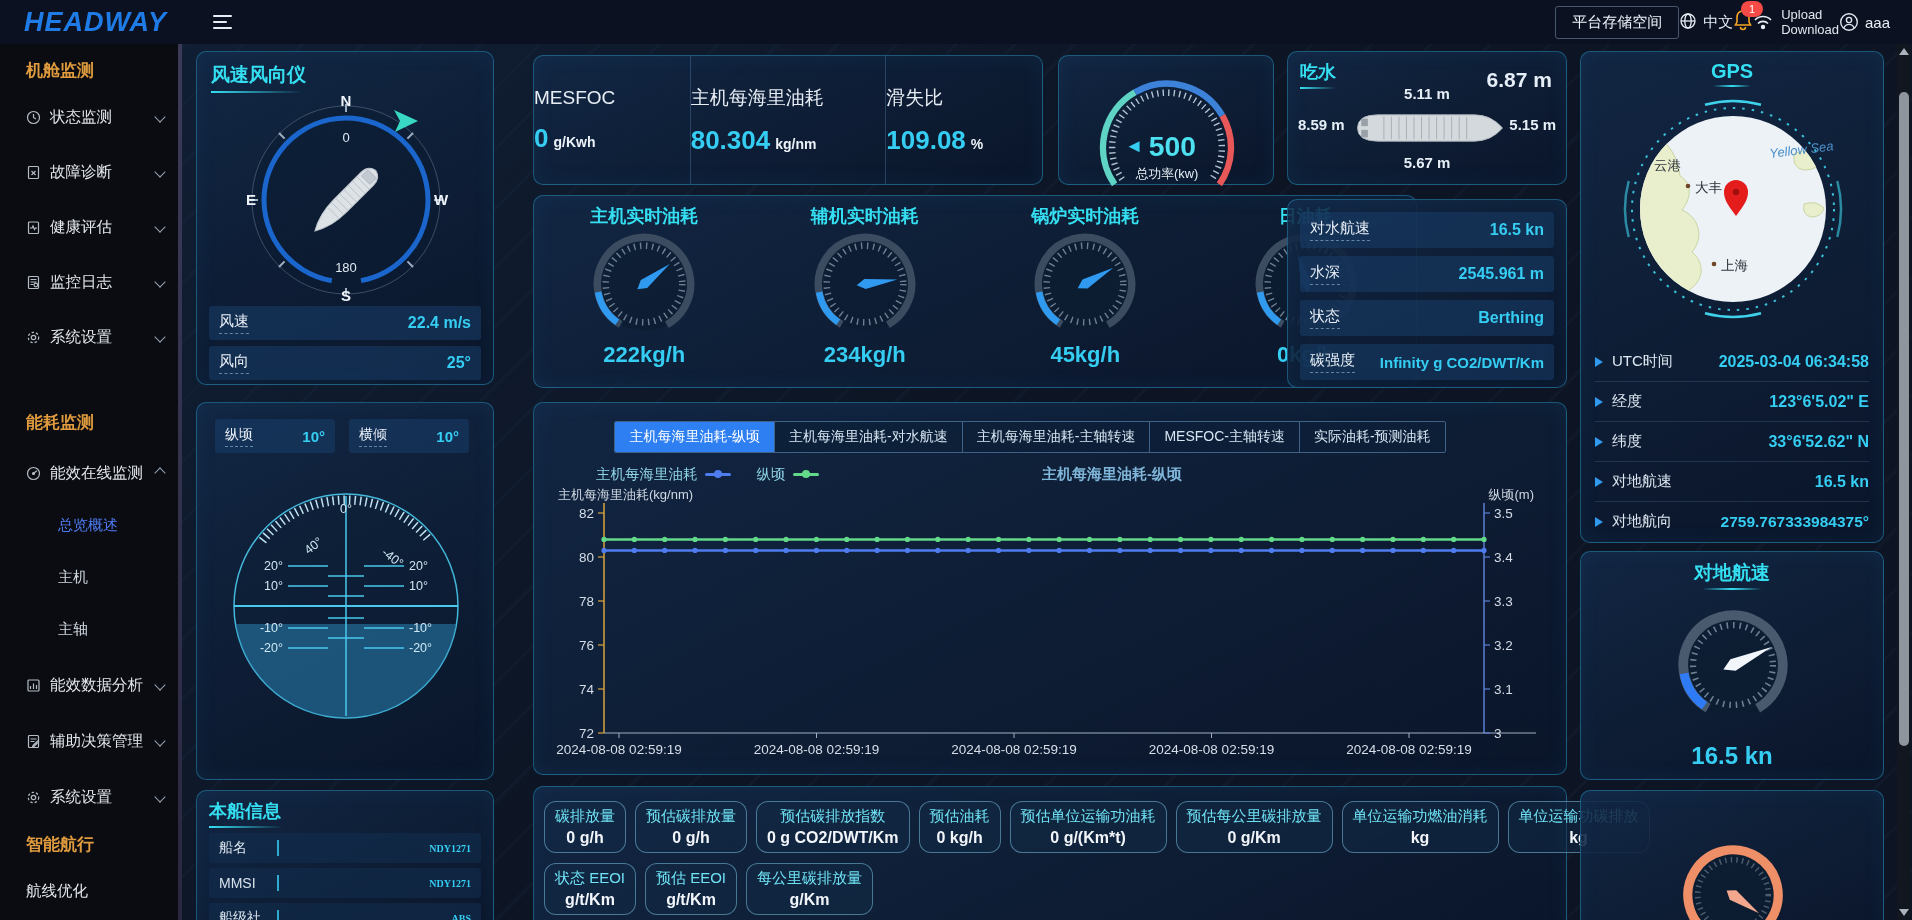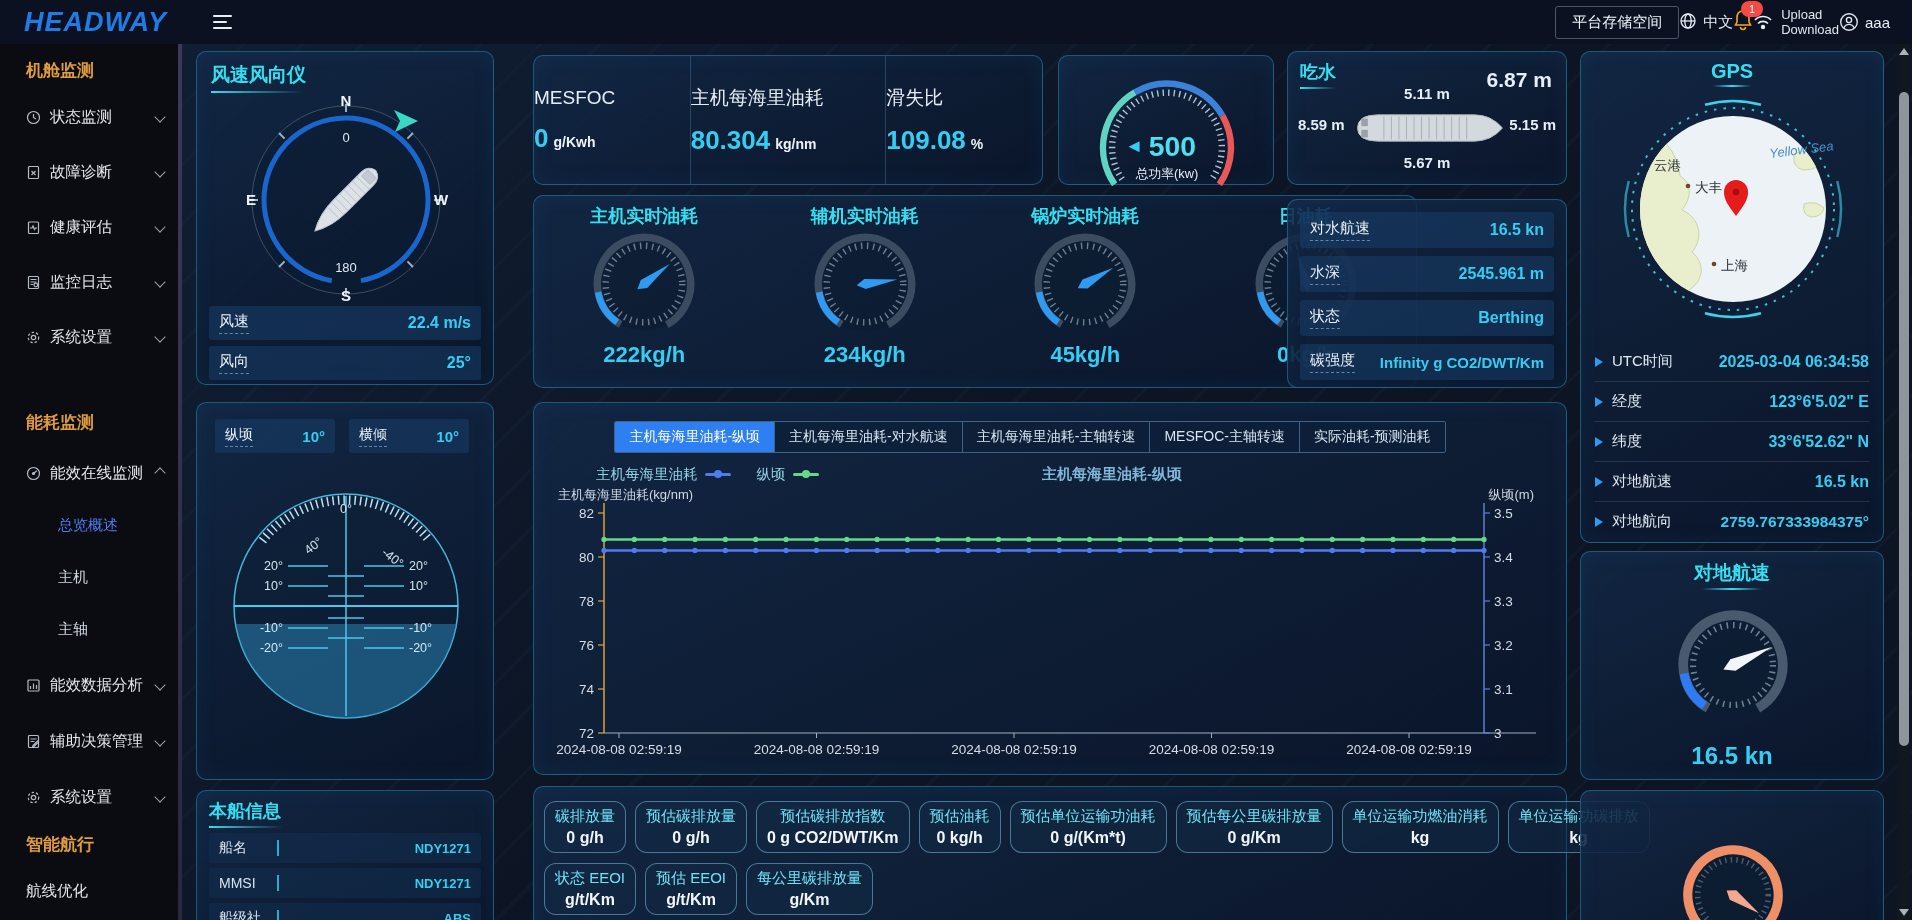--- a/index.html
+++ b/index.html
@@ -70,21 +70,21 @@
   
   .statbox{border:1px solid rgba(120,190,220,.55);border-radius:12px;background:rgba(18,42,70,.55);
     padding:5px 10px;text-align:center;white-space:nowrap;}
   .statbox .sl{font-size:15px;color:#6fe3f5;}
   .statbox .sv{font-size:16px;font-weight:bold;color:#f2f6fa;margin-top:3px;}
   
   .si-row{position:absolute;left:12px;right:12px;height:30px;background:rgba(18,48,82,.5);border-radius:3px;
     display:flex;align-items:center;padding:0 10px;box-sizing:border-box;}
   .si-k{font-size:14px;color:#d8e2ec;width:58px;}
   .si-bar{width:1.5px;height:16px;background:#35cdf2;opacity:.8;margin-right:8px;}
-  .si-v{margin-left:auto;font-size:13px;font-weight:bold;color:#35cdf2;}
+  .si-v{margin-left:auto;font-size:10px;font-weight:bold;color:#35cdf2;font-family:Liberation Serif, serif;}
   
   #scrollbar{position:absolute;right:2px;top:44px;width:13px;height:876px;background:#12161f;}
   #scroll-thumb{position:absolute;left:1.5px;top:48px;width:10px;height:654px;background:#8f959d;border-radius:5px;cursor:pointer;}
   .scroll-arrow{position:absolute;left:2px;width:0;height:0;border-left:5px solid transparent;border-right:5px solid transparent;cursor:pointer;}
   svg text{font-family:"Liberation Sans",sans-serif;}
 </style>
 </head>
 <body>
 
 <div id="app">

